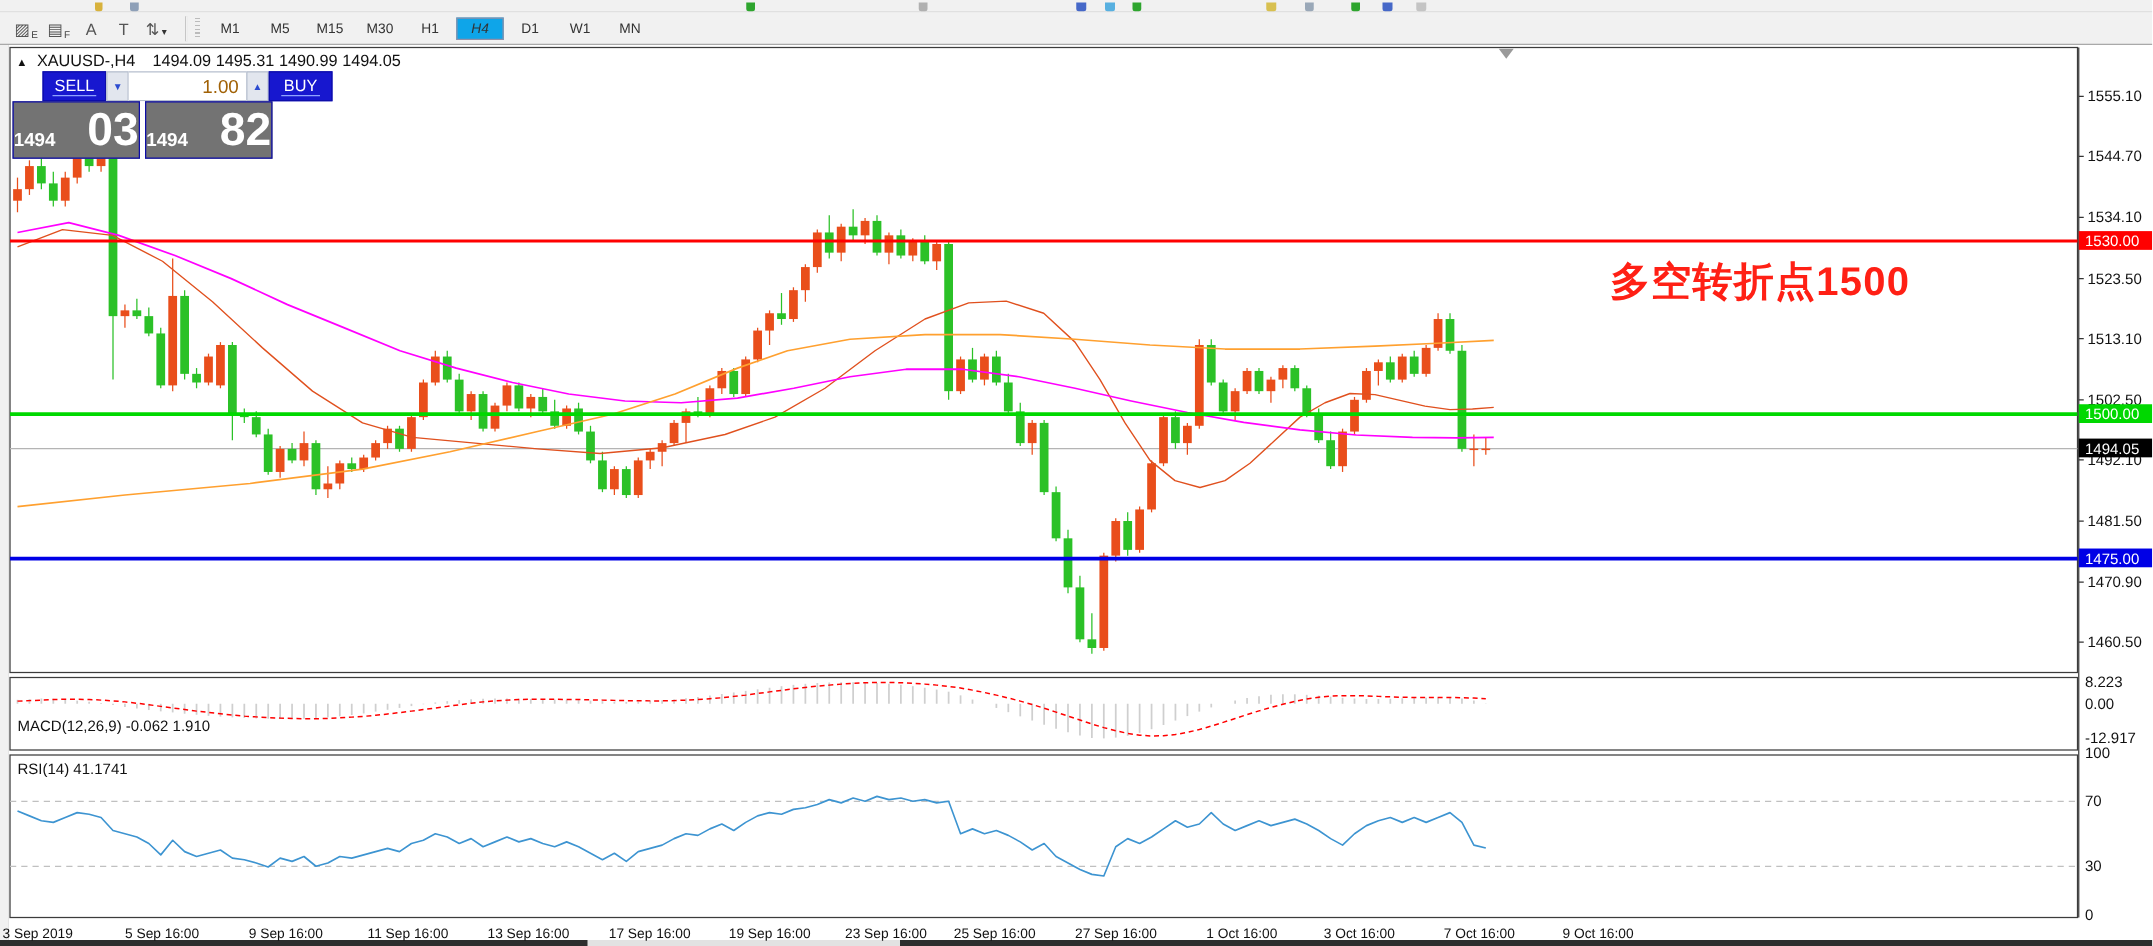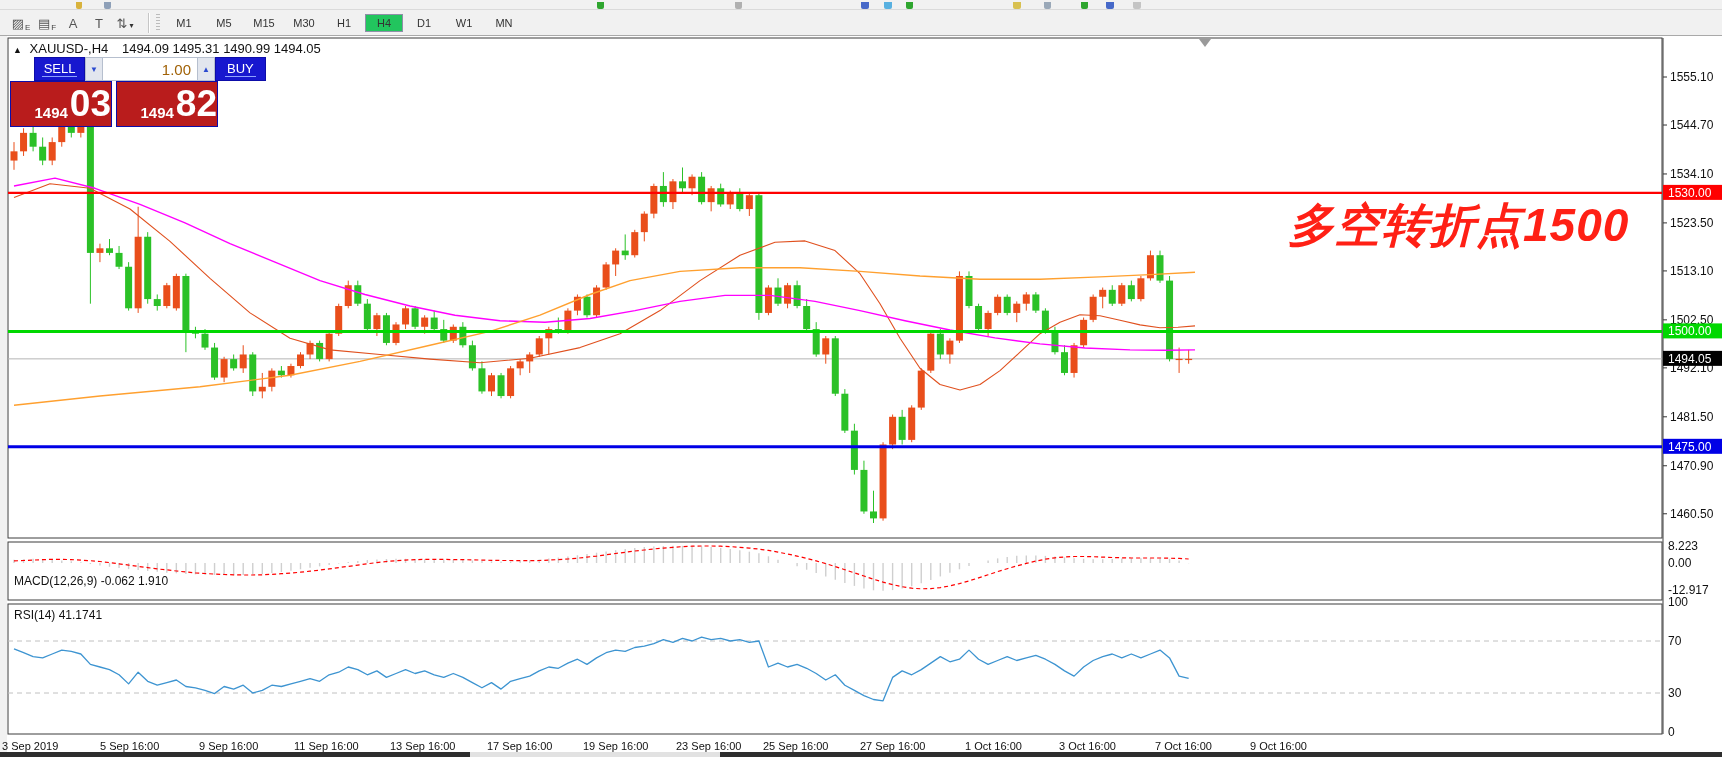--- a/index.html
+++ b/index.html
@@ -10,49 +10,49 @@
   .sliver{position:absolute;top:2px;height:7px;border-radius:0 0 2px 2px;}
   #toolbar-row{position:absolute;left:0;top:10px;width:1722px;height:25px;background:#f1f1f1;border-bottom:1px solid #a9a9a9;display:flex;align-items:center;}
   #tools{display:flex;align-items:center;padding-left:8px;}
   .tool{width:26px;height:20px;display:flex;align-items:flex-end;justify-content:center;color:#555;font-size:13px;line-height:18px;cursor:pointer;position:relative;}
   .tool .sub{font-size:8px;color:#444;margin-left:1px;line-height:10px;}
   .tool .caret{font-size:8px;color:#333;margin-left:2px;line-height:14px;}
   .tb-sep{width:1px;height:20px;background:#c6c6c6;margin:0 6px 0 10px;border-right:1px solid #fff;}
   .tb-grip{width:4px;height:18px;margin-right:4px;background:repeating-linear-gradient(#bbb 0 1px,transparent 1px 3px);}
   #tfs{display:flex;align-items:center;}
   .tf{min-width:26px;padding:2px 5px;margin:12px 1px;text-align:center;font-size:11px;color:#333;border:1px solid transparent;cursor:pointer;}
-  .tf.active{background:#22c55e;border:1px solid #8f8fa8;}
+  .tf.active{background:#0ea5e9;border:1px solid #8f8fa8;font-style:italic;}
   
   #left-strip{position:absolute;left:0;top:36px;width:7px;height:716px;background:#f1f1f1;border-right:1px solid #9a9a9a;}
   #bottom-strip{position:absolute;left:0;top:752px;width:1722px;height:5px;background:#2e2e2e;}
   #bottom-gap{position:absolute;left:470px;top:752px;width:250px;height:5px;background:#e2e2e2;}
   #chart-bg{position:absolute;left:7px;top:36px;width:1715px;height:716px;background:#fff;}
   #cv{position:absolute;left:0;top:0;z-index:1;}
   .splitter{position:absolute;left:8px;width:1654px;height:4px;z-index:3;cursor:row-resize;}
   
   #symline{position:absolute;left:13px;top:41px;z-index:4;font-size:13px;color:#111;}
   #symline .tri{font-size:9px;margin-right:4px;}
   #symline b{font-weight:normal;margin-right:10px;}
   
   #trade{position:absolute;left:10px;top:57px;width:256px;height:70px;z-index:5;font-family:"Liberation Sans",sans-serif;}
   #trade .r1{display:flex;height:24px;padding-left:24px;}
   .tbtn{width:62px;background:#1717cf;color:#fff;font-size:13px;display:flex;align-items:center;justify-content:center;cursor:pointer;border:1px solid #0d0da8;}
   .tbtn span{border-bottom:1px solid #8fa2ff;padding:0 2px;}
   .spin{width:20px;background:#e2e6ee;border:1px solid #b6bfce;color:#2b4bd0;font-size:8px;display:flex;align-items:center;justify-content:center;cursor:pointer;}
   #vol{width:88px;border:1px solid #b6bfce;border-left:none;border-right:none;font-size:15px;text-align:right;padding:0 6px 0 0;color:#a16207;font-family:"Liberation Sans",sans-serif;}
   #trade .r2{display:flex;height:46px;margin-top:0px;}
-  .quote{width:100px;background:#b91c1c;border:1px solid #0d0da8;color:#fff;display:flex;align-items:flex-end;justify-content:flex-end;}
+  .quote{width:100px;background:#737373;border:1px solid #0d0da8;color:#fff;display:flex;align-items:flex-end;justify-content:space-between;}
   .quote .small{font-size:15px;font-weight:bold;padding-bottom:5px;margin-right:2px;}
   .quote .big{font-size:37px;font-weight:bold;line-height:44px;}
   #trade .gap{width:4px;background:#fff;}
   
   .ind-label{position:absolute;z-index:4;font-size:12px;color:#111;}
   
-  #anno{position:absolute;left:1288px;top:199px;width:400px;z-index:6;font-size:46px;line-height:52px;
-        font-style:italic;font-weight:bold;color:#ff2015;white-space:nowrap;letter-spacing:1px;}
+  #anno{position:absolute;left:1288px;top:199px;width:400px;z-index:6;font-size:32px;line-height:52px;
+        font-weight:bold;color:#ff2015;white-space:nowrap;letter-spacing:1px;}
 </style>
 </head>
 <body>
 <div id="app">
 
   <div id="toolbar-sliver">
       <div class="sliver" style="left: 76px; width: 6px; background: rgb(216, 178, 60);"></div>
       <div class="sliver" style="left: 104px; width: 7px; background: rgb(142, 160, 184);"></div>
       <div class="sliver" style="left: 597px; width: 7px; background: rgb(46, 165, 46);"></div>
       <div class="sliver" style="left: 735px; width: 7px; background: rgb(176, 176, 176);"></div>

